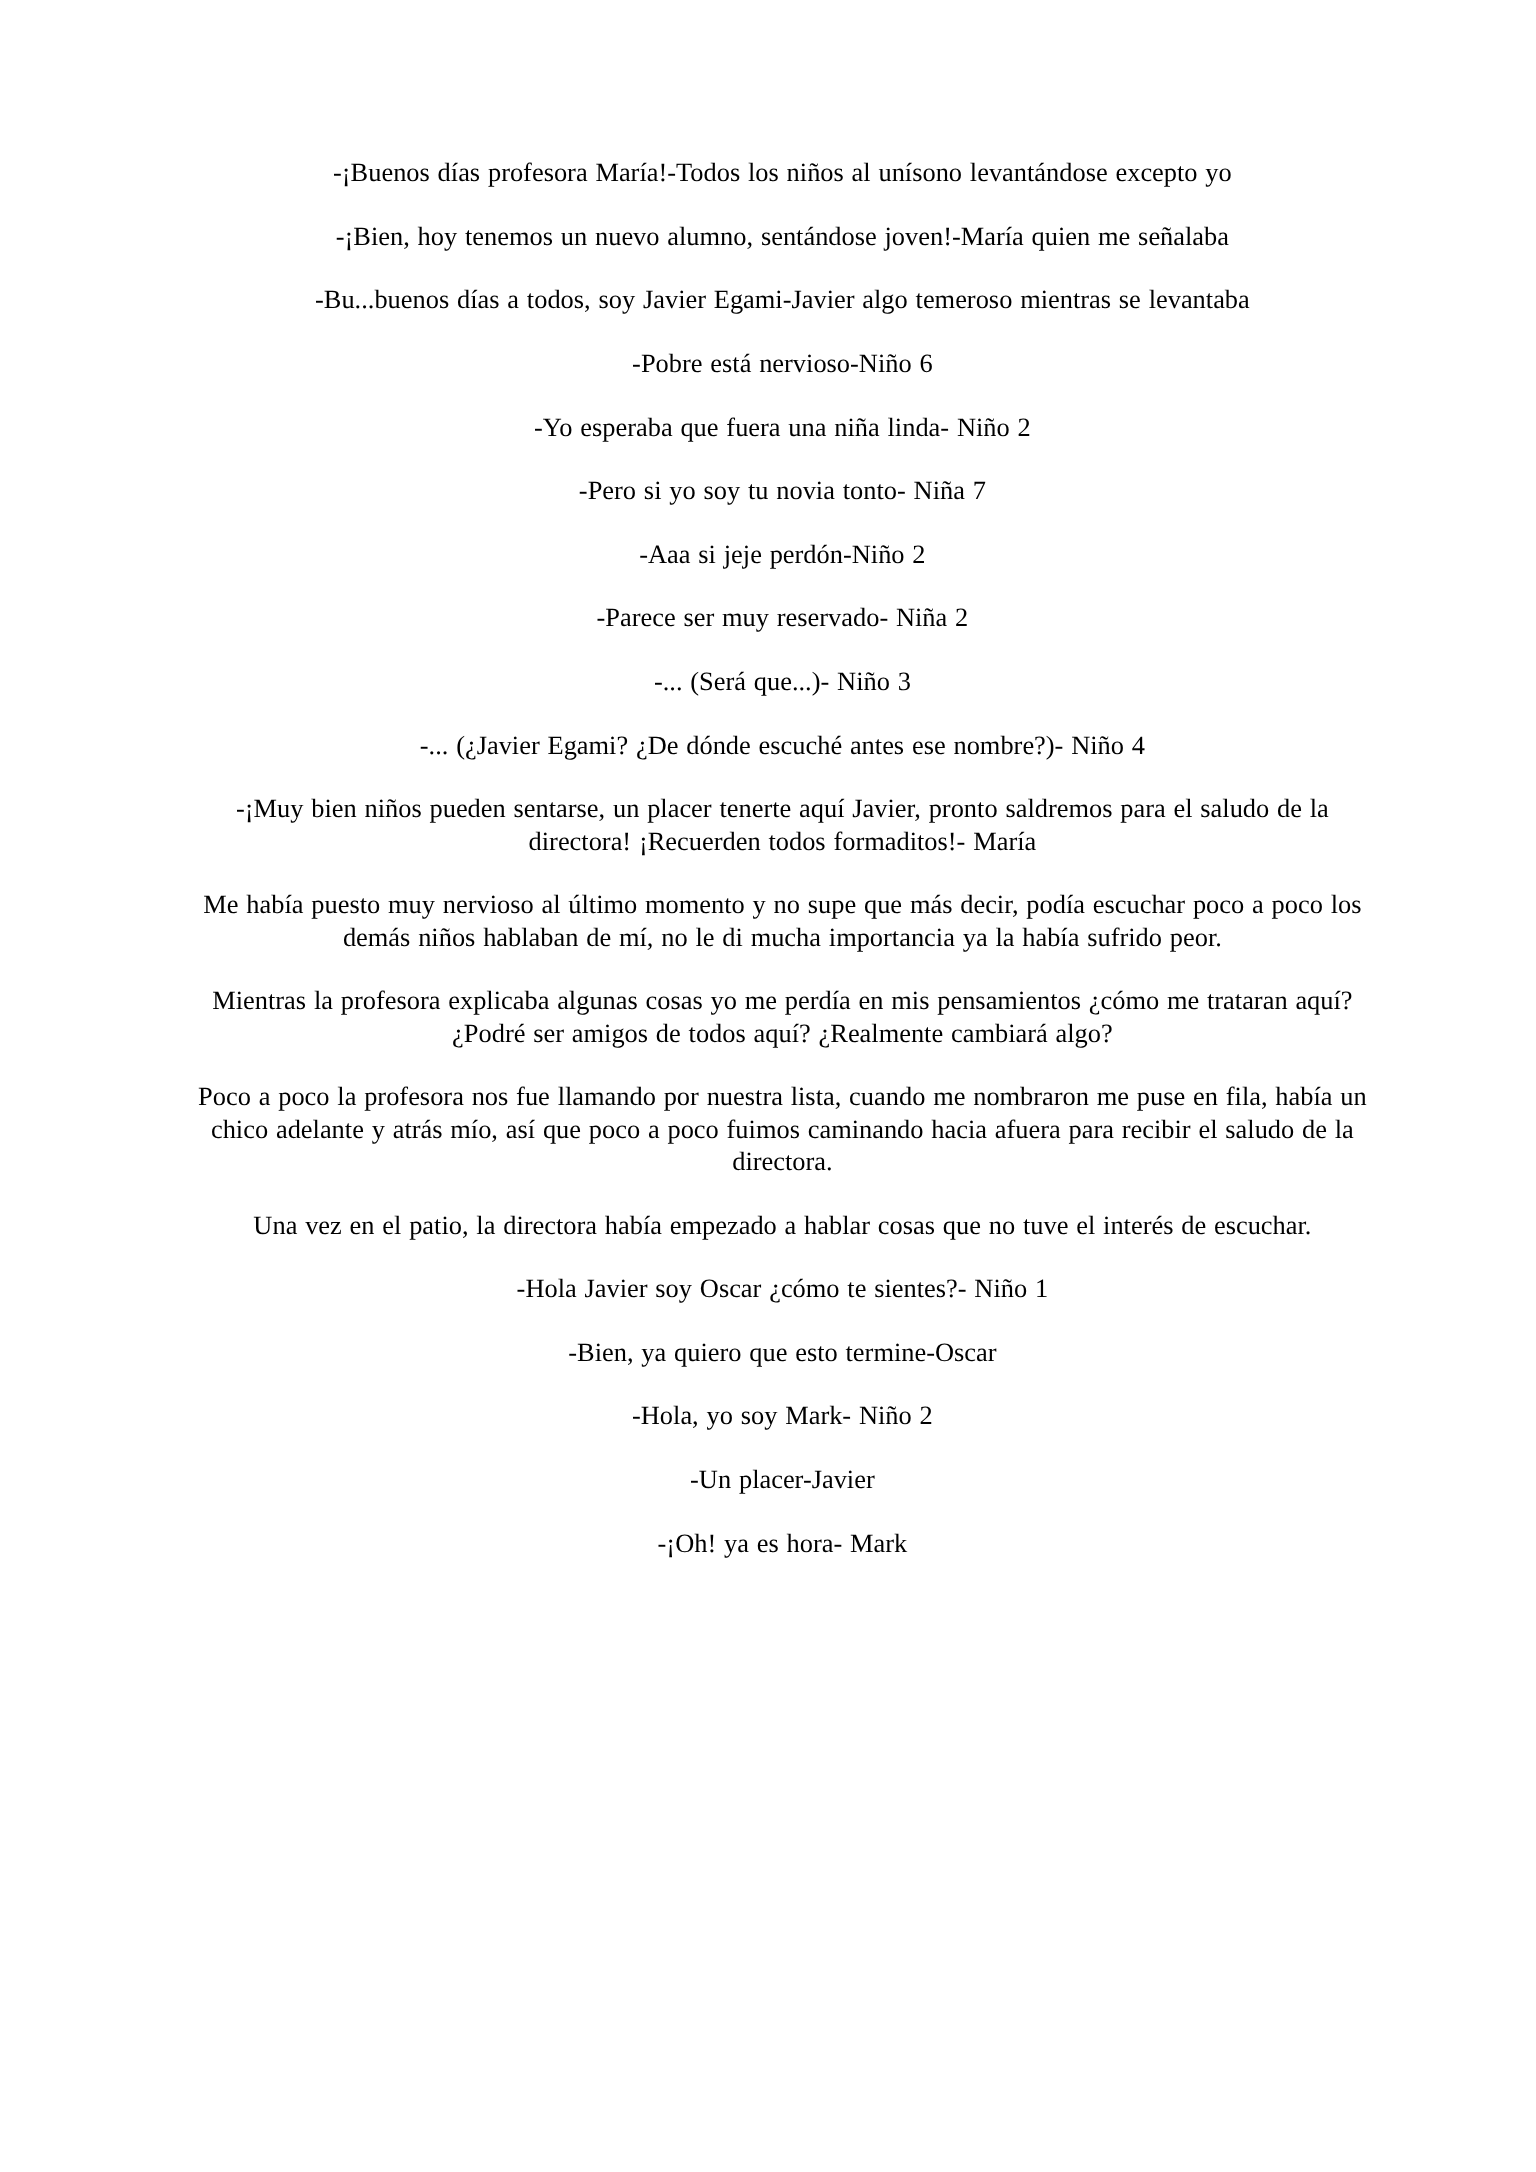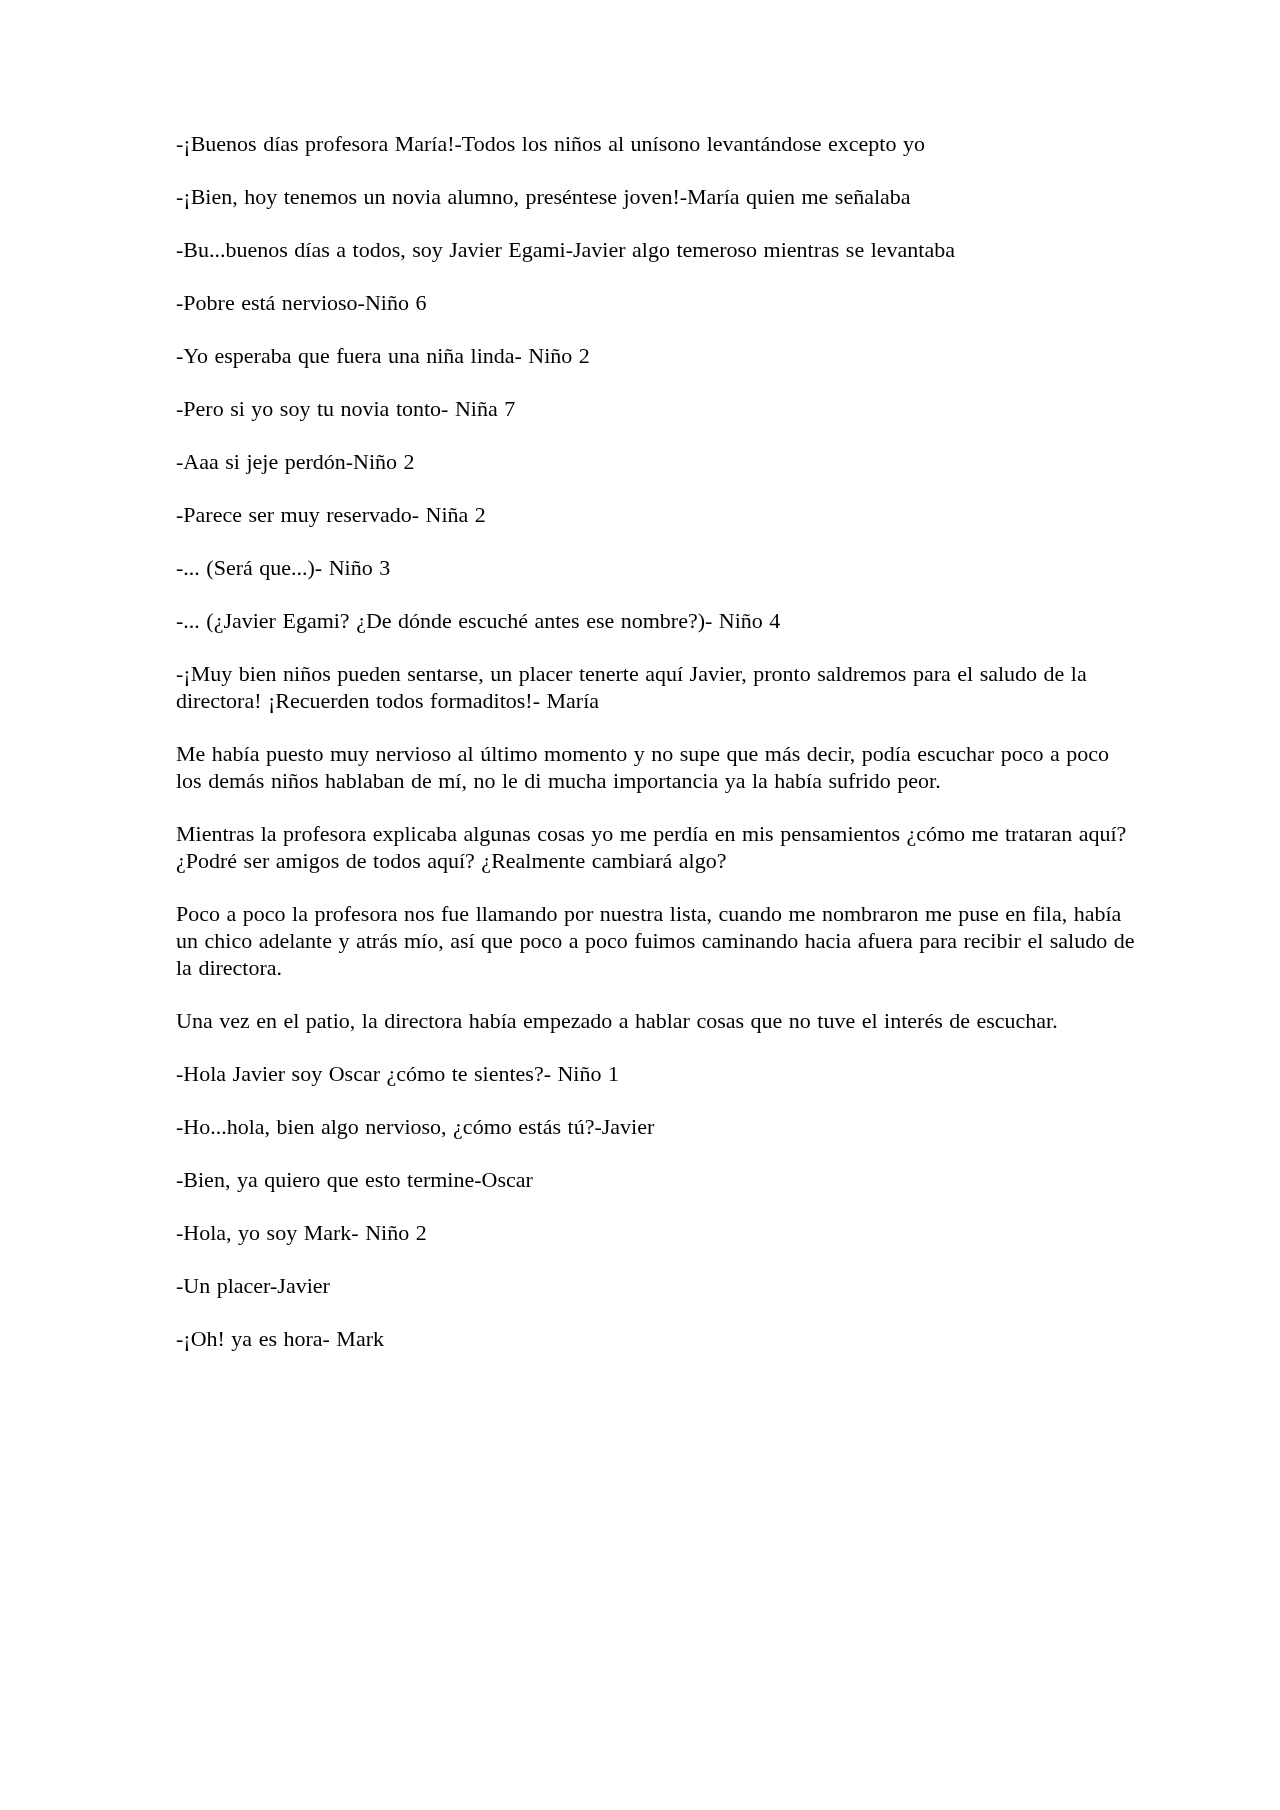--- a/index.html
+++ b/index.html
@@ -15,50 +15,49 @@
     color: #000000;
     overflow: hidden;
     box-sizing: border-box;
   }
   .doc-content {
     box-sizing: border-box;
     padding: 130px 140px 0 160px;
     width: 100%;
   }
   .doc-content p {
-    margin: 0 0 26px 16px;
+    margin: 0 0 26px 4px;
     font-family: "Liberation Serif", "DejaVu Serif", serif;
     font-size: 22px;
     line-height: 27px;
     font-weight: 400;
     color: #000000;
-    text-align: left;
+    text-align: center;
     word-spacing: 1px;
   }
 </style>
 </head>
 <body>
 
 <div class="doc-page">
   <div class="doc-content">
     <p>-¡Buenos días profesora María!-Todos los niños al unísono levantándose excepto yo</p>
-    <p>-¡Bien, hoy tenemos un novia alumno, preséntese joven!-María quien me señalaba</p>
+    <p>-¡Bien, hoy tenemos un nuevo alumno, sentándose joven!-María quien me señalaba</p>
     <p>-Bu...buenos días a todos, soy Javier Egami-Javier algo temeroso mientras se levantaba</p>
     <p>-Pobre está nervioso-Niño 6</p>
     <p>-Yo esperaba que fuera una niña linda- Niño 2</p>
     <p>-Pero si yo soy tu novia tonto- Niña 7</p>
     <p>-Aaa si jeje perdón-Niño 2</p>
     <p>-Parece ser muy reservado- Niña 2</p>
     <p>-... (Será que...)- Niño 3</p>
     <p>-... (¿Javier Egami? ¿De dónde escuché antes ese nombre?)- Niño 4</p>
     <p>-¡Muy bien niños pueden sentarse, un placer tenerte aquí Javier, pronto saldremos para el saludo de la directora! ¡Recuerden todos formaditos!- María</p>
     <p>Me había puesto muy nervioso al último momento y no supe que más decir, podía escuchar poco a poco los demás niños hablaban de mí, no le di mucha importancia ya la había sufrido peor.</p>
     <p>Mientras la profesora explicaba algunas cosas yo me perdía en mis pensamientos ¿cómo me trataran aquí? ¿Podré ser amigos de todos aquí? ¿Realmente cambiará algo?</p>
     <p>Poco a poco la profesora nos fue llamando por nuestra lista, cuando me nombraron me puse en fila, había un chico adelante y atrás mío, así que poco a poco fuimos caminando hacia afuera para recibir el saludo de la directora.</p>
     <p>Una vez en el patio, la directora había empezado a hablar cosas que no tuve el interés de escuchar.</p>
     <p>-Hola Javier soy Oscar ¿cómo te sientes?- Niño 1</p>
-    <p>-Ho...hola, bien algo nervioso, ¿cómo estás tú?-Javier</p>
     <p>-Bien, ya quiero que esto termine-Oscar</p>
     <p>-Hola, yo soy Mark- Niño 2</p>
     <p>-Un placer-Javier</p>
     <p>-¡Oh! ya es hora- Mark</p>
   </div>
 </div>
 
 </body></html>

